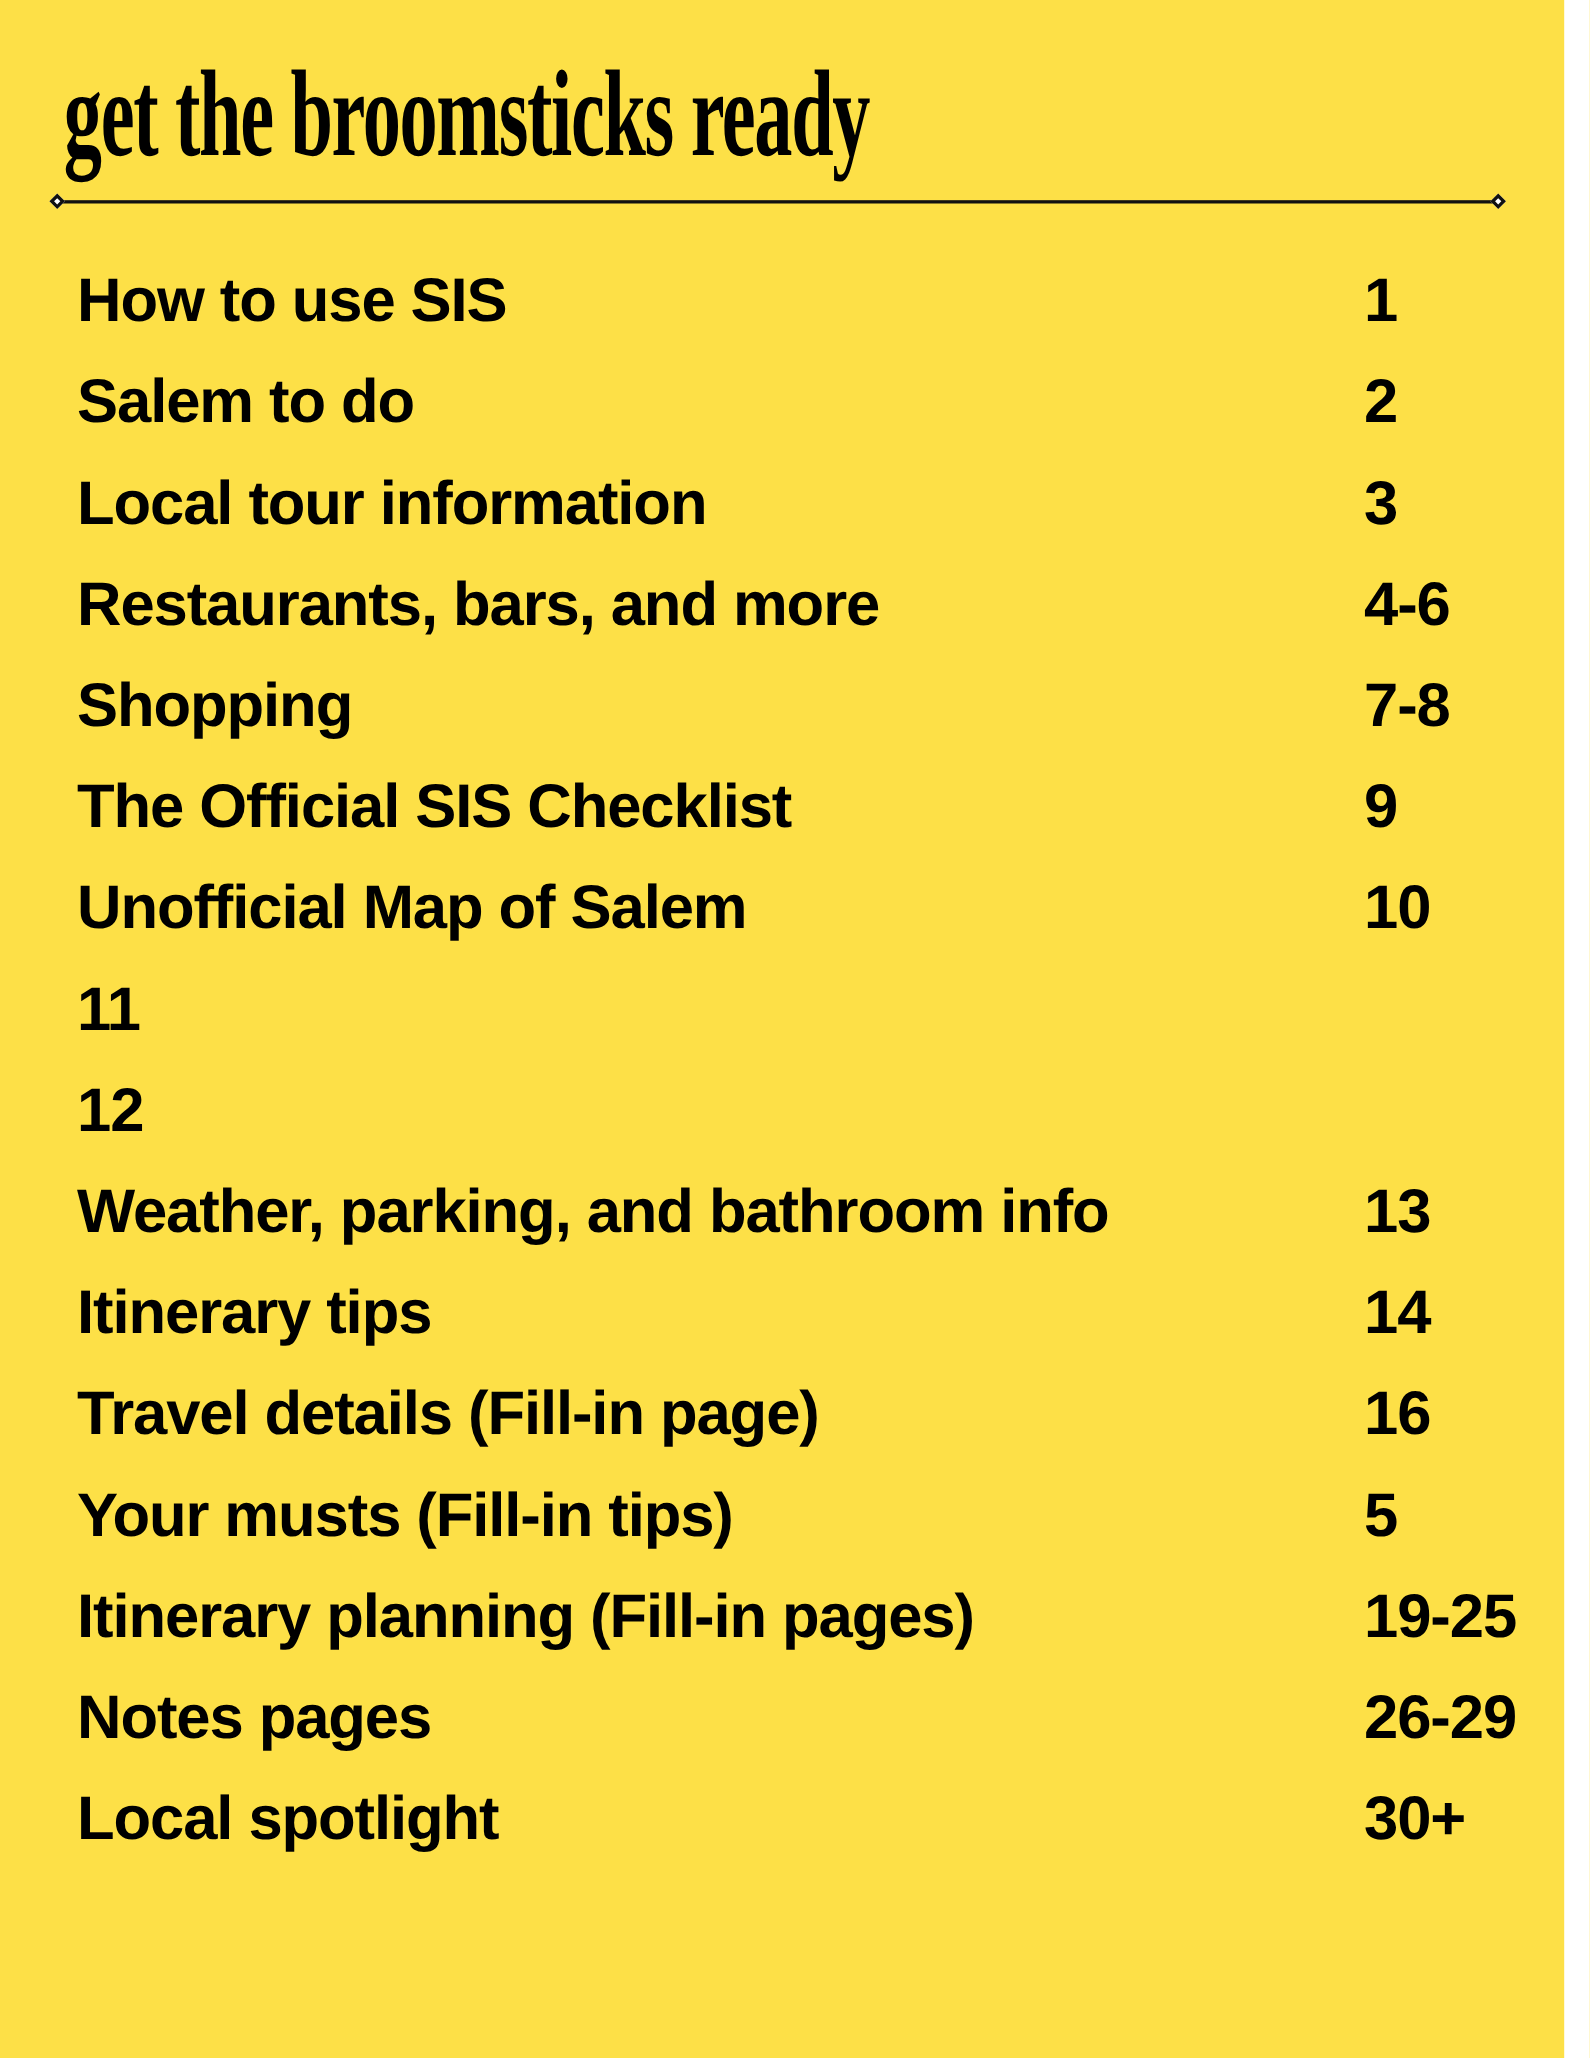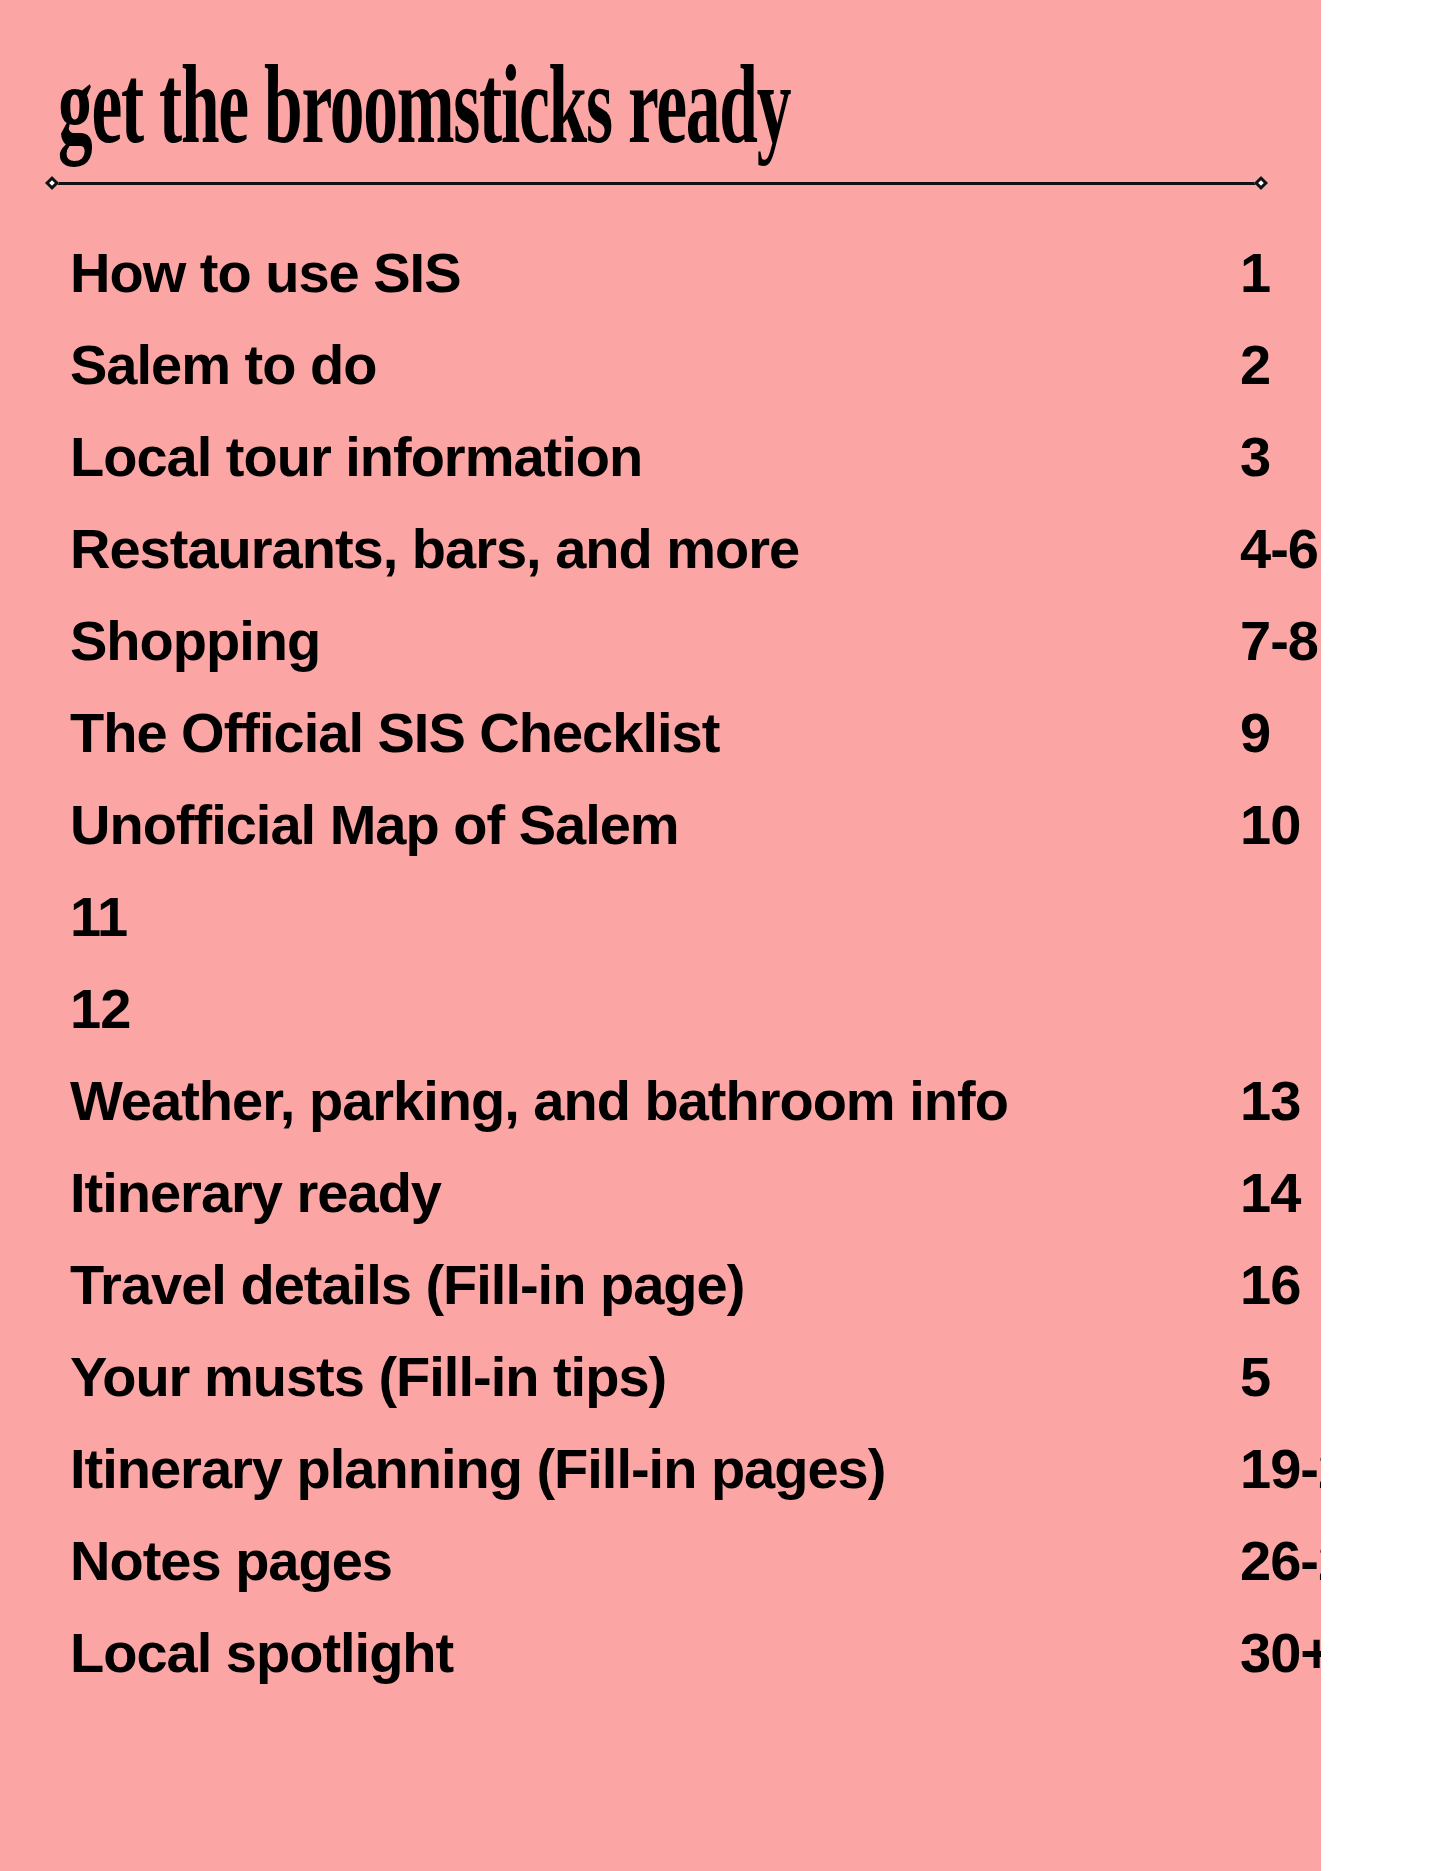--- a/index.html
+++ b/index.html
@@ -3,23 +3,23 @@
 <meta charset="utf-8">
 <style>
   * { margin: 0; padding: 0; box-sizing: border-box; }
 
   html, body {
     background: #ffffff;
   }
 
   .page {
     position: relative;
-    width: 1321px;
+    width: 1422px;
     height: 1871px;
-    background: #fca5a5;
+    background: #fde047;
     color: #000000;
     overflow: hidden;
     font-family: "Liberation Sans", sans-serif;
   }
 
   .header {
     padding: 42px 55px 0 58px;
   }
 
   
@@ -150,21 +150,21 @@
     <div class="toc-row">
       <span class="toc-page">12</span>
     </div>
 
     <div class="toc-row">
       <span class="toc-label">Weather, parking, and bathroom info</span>
       <span class="toc-page">13</span>
     </div>
 
     <div class="toc-row">
-      <span class="toc-label">Itinerary ready</span>
+      <span class="toc-label">Itinerary tips</span>
       <span class="toc-page">14</span>
     </div>
 
 
     <div class="toc-row">
       <span class="toc-label">Travel details (Fill-in page)</span>
       <span class="toc-page">16</span>
     </div>
 
     <div class="toc-row">

